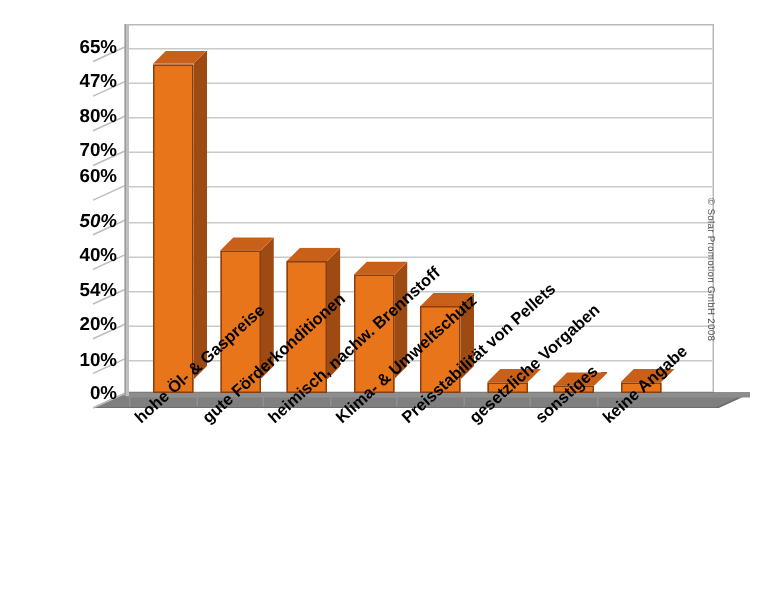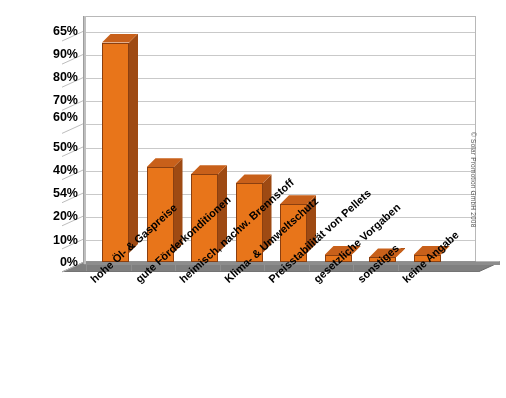--- a/index.html
+++ b/index.html
@@ -112,25 +112,25 @@
       <line x1="0" y1="25" x2="22" y2="15" stroke="#bdbdbd" stroke-width="1"></line>
     </svg>
 
   <div id="y-axis-line"></div>
   <div id="y-labels">
       <div class="y-tick-label" style="top: 262px;">0%</div>
       <div class="y-tick-label" style="top: 240px;">10%</div>
       <div class="y-tick-label" style="top: 215.8px;">20%</div>
       <div class="y-tick-label" style="top: 192.7px;">54%</div>
       <div class="y-tick-label" style="top: 169.6px;">40%</div>
-      <div class="y-tick-label" style="top: 146.5px;">50%</div>
+      <div class="y-tick-label" style="top: 146.5px; font-style: italic;">50%</div>
       <div class="y-tick-label" style="top: 117px;">60%</div>
       <div class="y-tick-label" style="top: 100.3px;">70%</div>
       <div class="y-tick-label" style="top: 77.2px; text-align: right;">80%</div>
-      <div class="y-tick-label" style="top: 54.1px;">90%</div>
+      <div class="y-tick-label" style="top: 54.1px;">47%</div>
       <div class="y-tick-label" style="top: 31px;">65%</div>
     </div>
 
   <div id="bars-layer">
       <div class="bar" style="left: 102px; top: 33.55px; width: 27px; height: 228.45px;">
         <div class="face" style="height: 219.45px;"></div>
         <div class="side" style="left: 27px; top: 0px; height: 219.45px; clip-path: polygon(0px 100%, 100% calc(100% - 9px), 100% 0px, 0px 9px); background: rgb(158, 74, 19); border: none;"></div>
         <div class="top" style="left: 0px; top: 0px; width: 36px; clip-path: polygon(0px 100%, 9px 0px, 100% 0px, calc(100% - 9px) 100%); border: none; background: rgb(200, 96, 26);"></div>
       </div>
       <div class="bar" style="left: 146.5px; top: 158.29px; width: 27px; height: 103.71px;">

